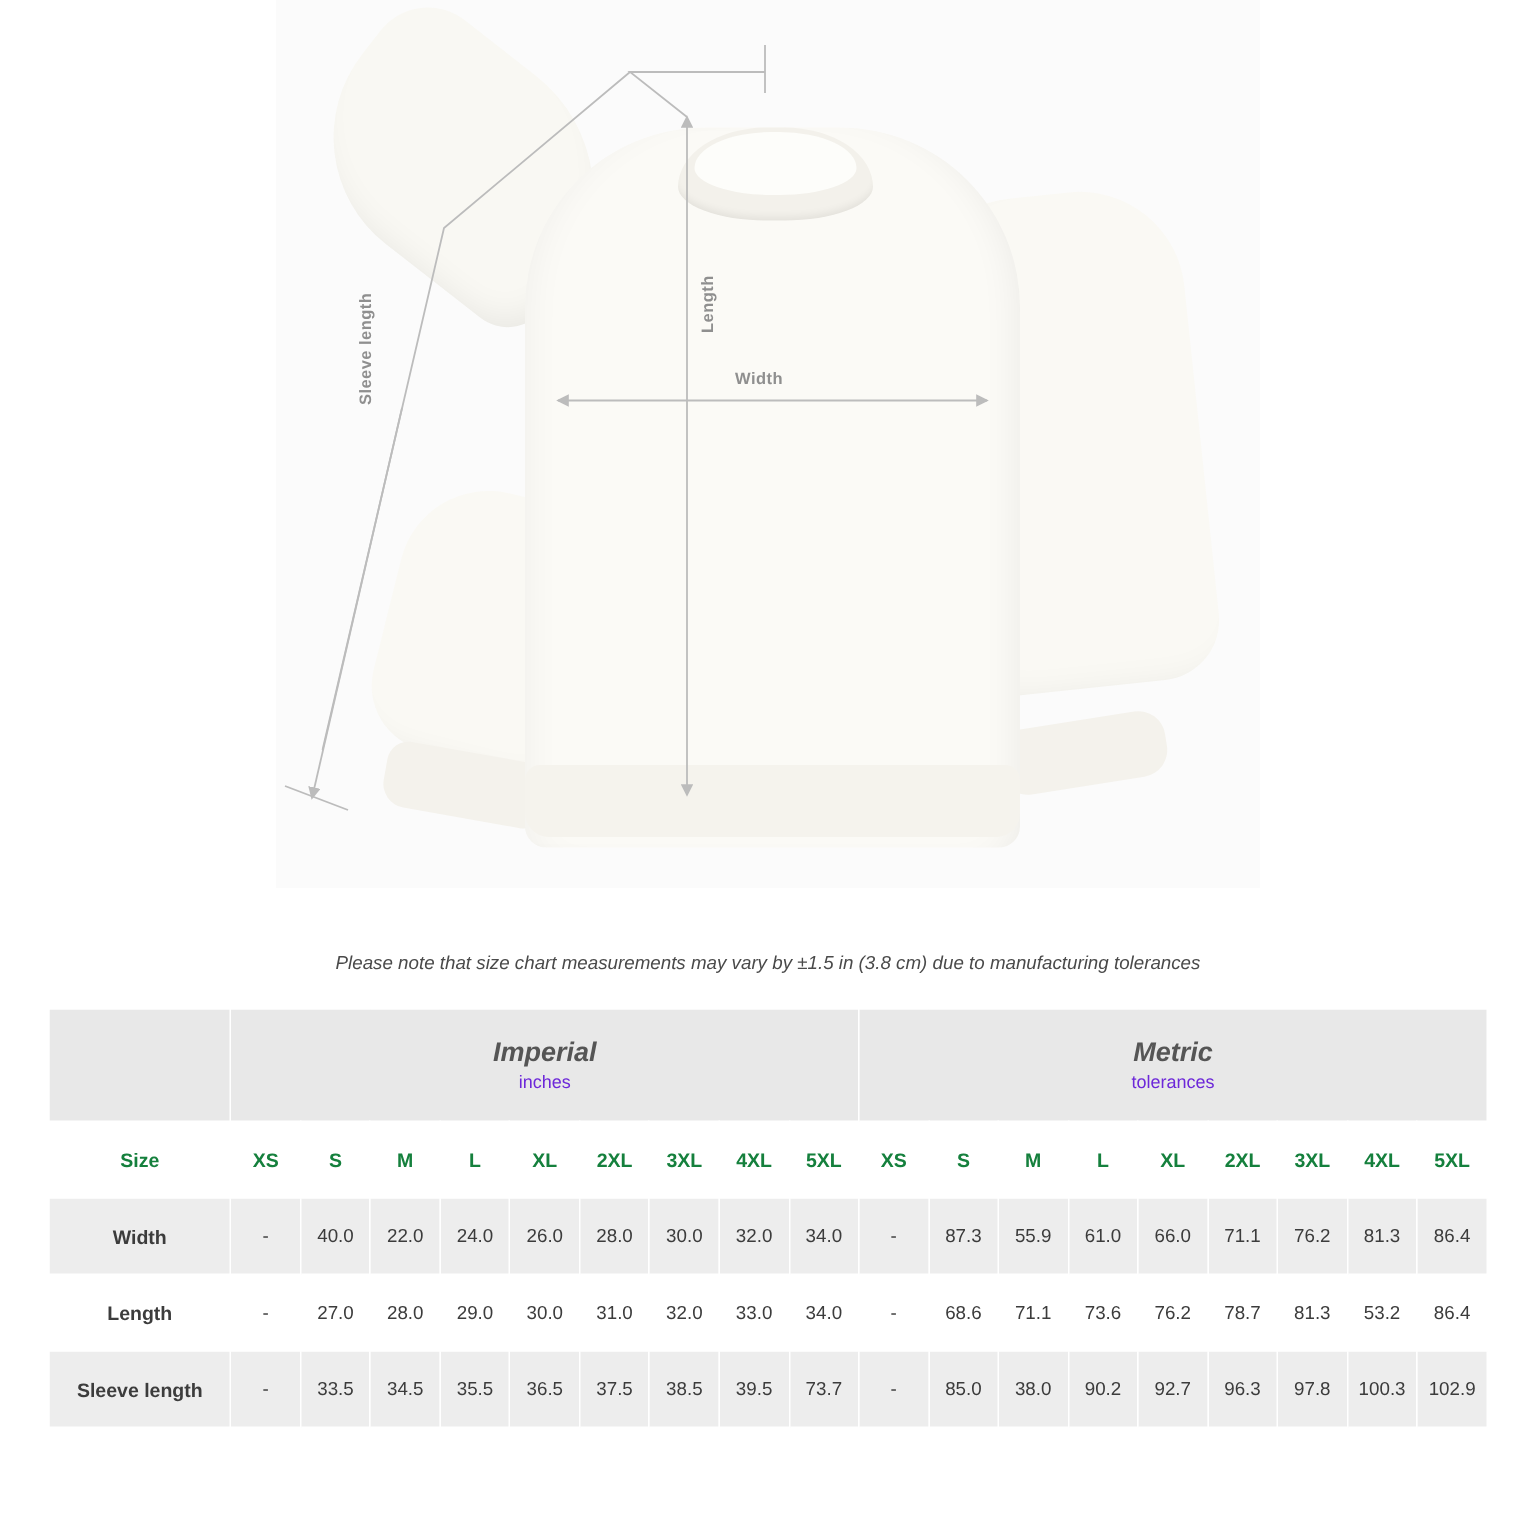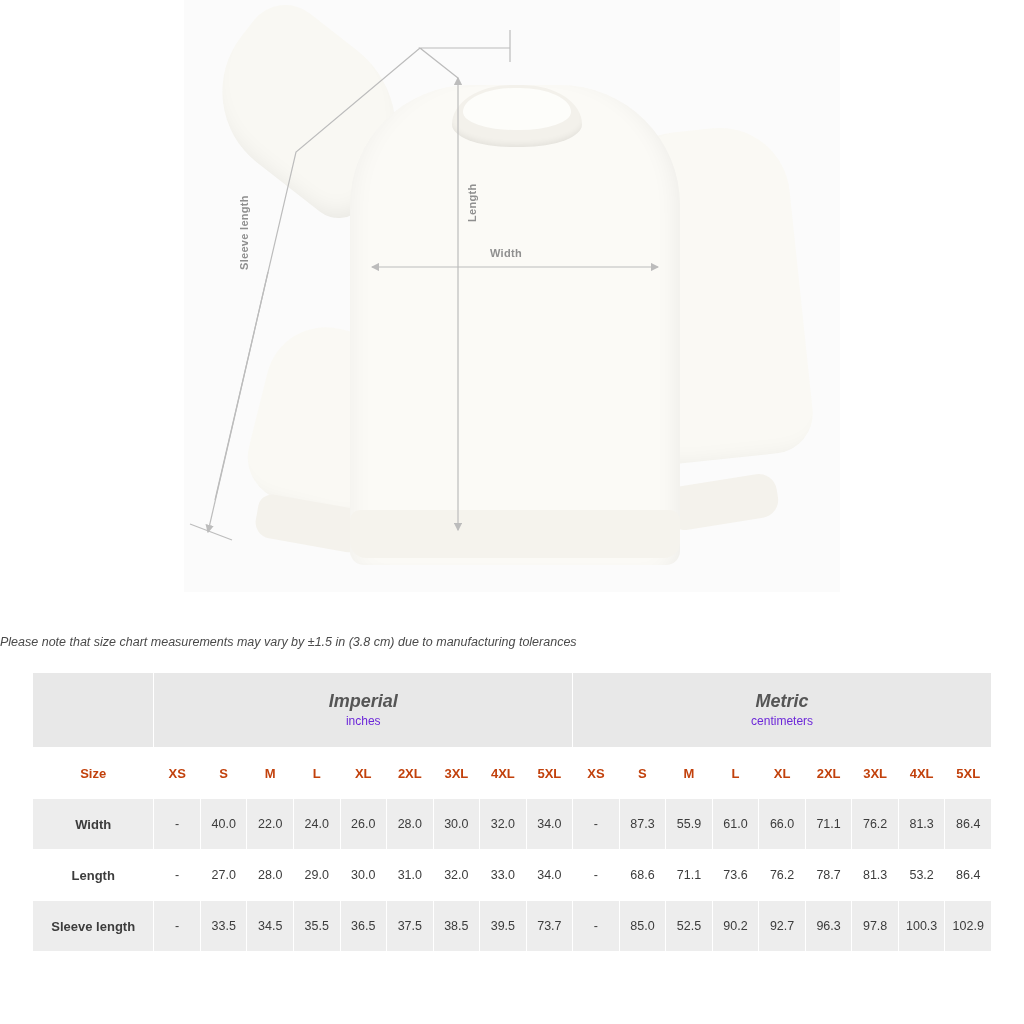--- a/index.html
+++ b/index.html
@@ -167,21 +167,21 @@
     text-align: center;
     font-size: 21px;
     font-weight: bold;
     color: #333333;
   }
   .chart-note {
     position: absolute;
     top: 635px;
     left: 0;
     width: 1024px;
-    text-align: left;
+    text-align: center;
     font-size: 12.5px;
     font-style: italic;
     color: #4a4a4a;
   }
 
   
   .table-wrap {
     position: absolute;
     left: 32px;
     top: 672px;
@@ -219,21 +219,21 @@
     line-height: 18px;
   }
   .unit-head.blank {
     background: #e8e8e8;
   }
   tr.head-row td {
     height: 50px;
     background: #ffffff;
     font-weight: bold;
     font-size: 13px;
-    color: #c2410c;
+    color: #15803d;
   }
   tr.head-row td.corner {
     background: #ffffff;
   }
   tr.data-row td {
     height: 50px;
   }
   tr.data-row td.rowlabel {
     font-weight: bold;
     font-size: 13px;
@@ -321,21 +321,21 @@
       </colgroup>
       <tbody>
         <tr>
           <td class="unit-head blank"></td>
           <td class="unit-head" colspan="9">
             <div class="unit-name">Imperial</div>
             <div class="unit-sub">inches</div>
           </td>
           <td class="unit-head" colspan="9">
             <div class="unit-name">Metric</div>
-            <div class="unit-sub">centimeters</div>
+            <div class="unit-sub">tolerances</div>
           </td>
         </tr>
 
         <tr class="head-row">
           <td class="corner">Size</td>
           <td>XS</td>
           <td>S</td>
           <td>M</td>
           <td>L</td>
           <td>XL</td>
@@ -404,21 +404,21 @@
           <td>33.5</td>
           <td>34.5</td>
           <td>35.5</td>
           <td>36.5</td>
           <td>37.5</td>
           <td>38.5</td>
           <td>39.5</td>
           <td>73.7</td>
           <td>-</td>
           <td>85.0</td>
-          <td>52.5</td>
+          <td>38.0</td>
           <td>90.2</td>
           <td>92.7</td>
           <td>96.3</td>
           <td>97.8</td>
           <td>100.3</td>
           <td>102.9</td>
         </tr>
       </tbody>
     </table>
   </div>

